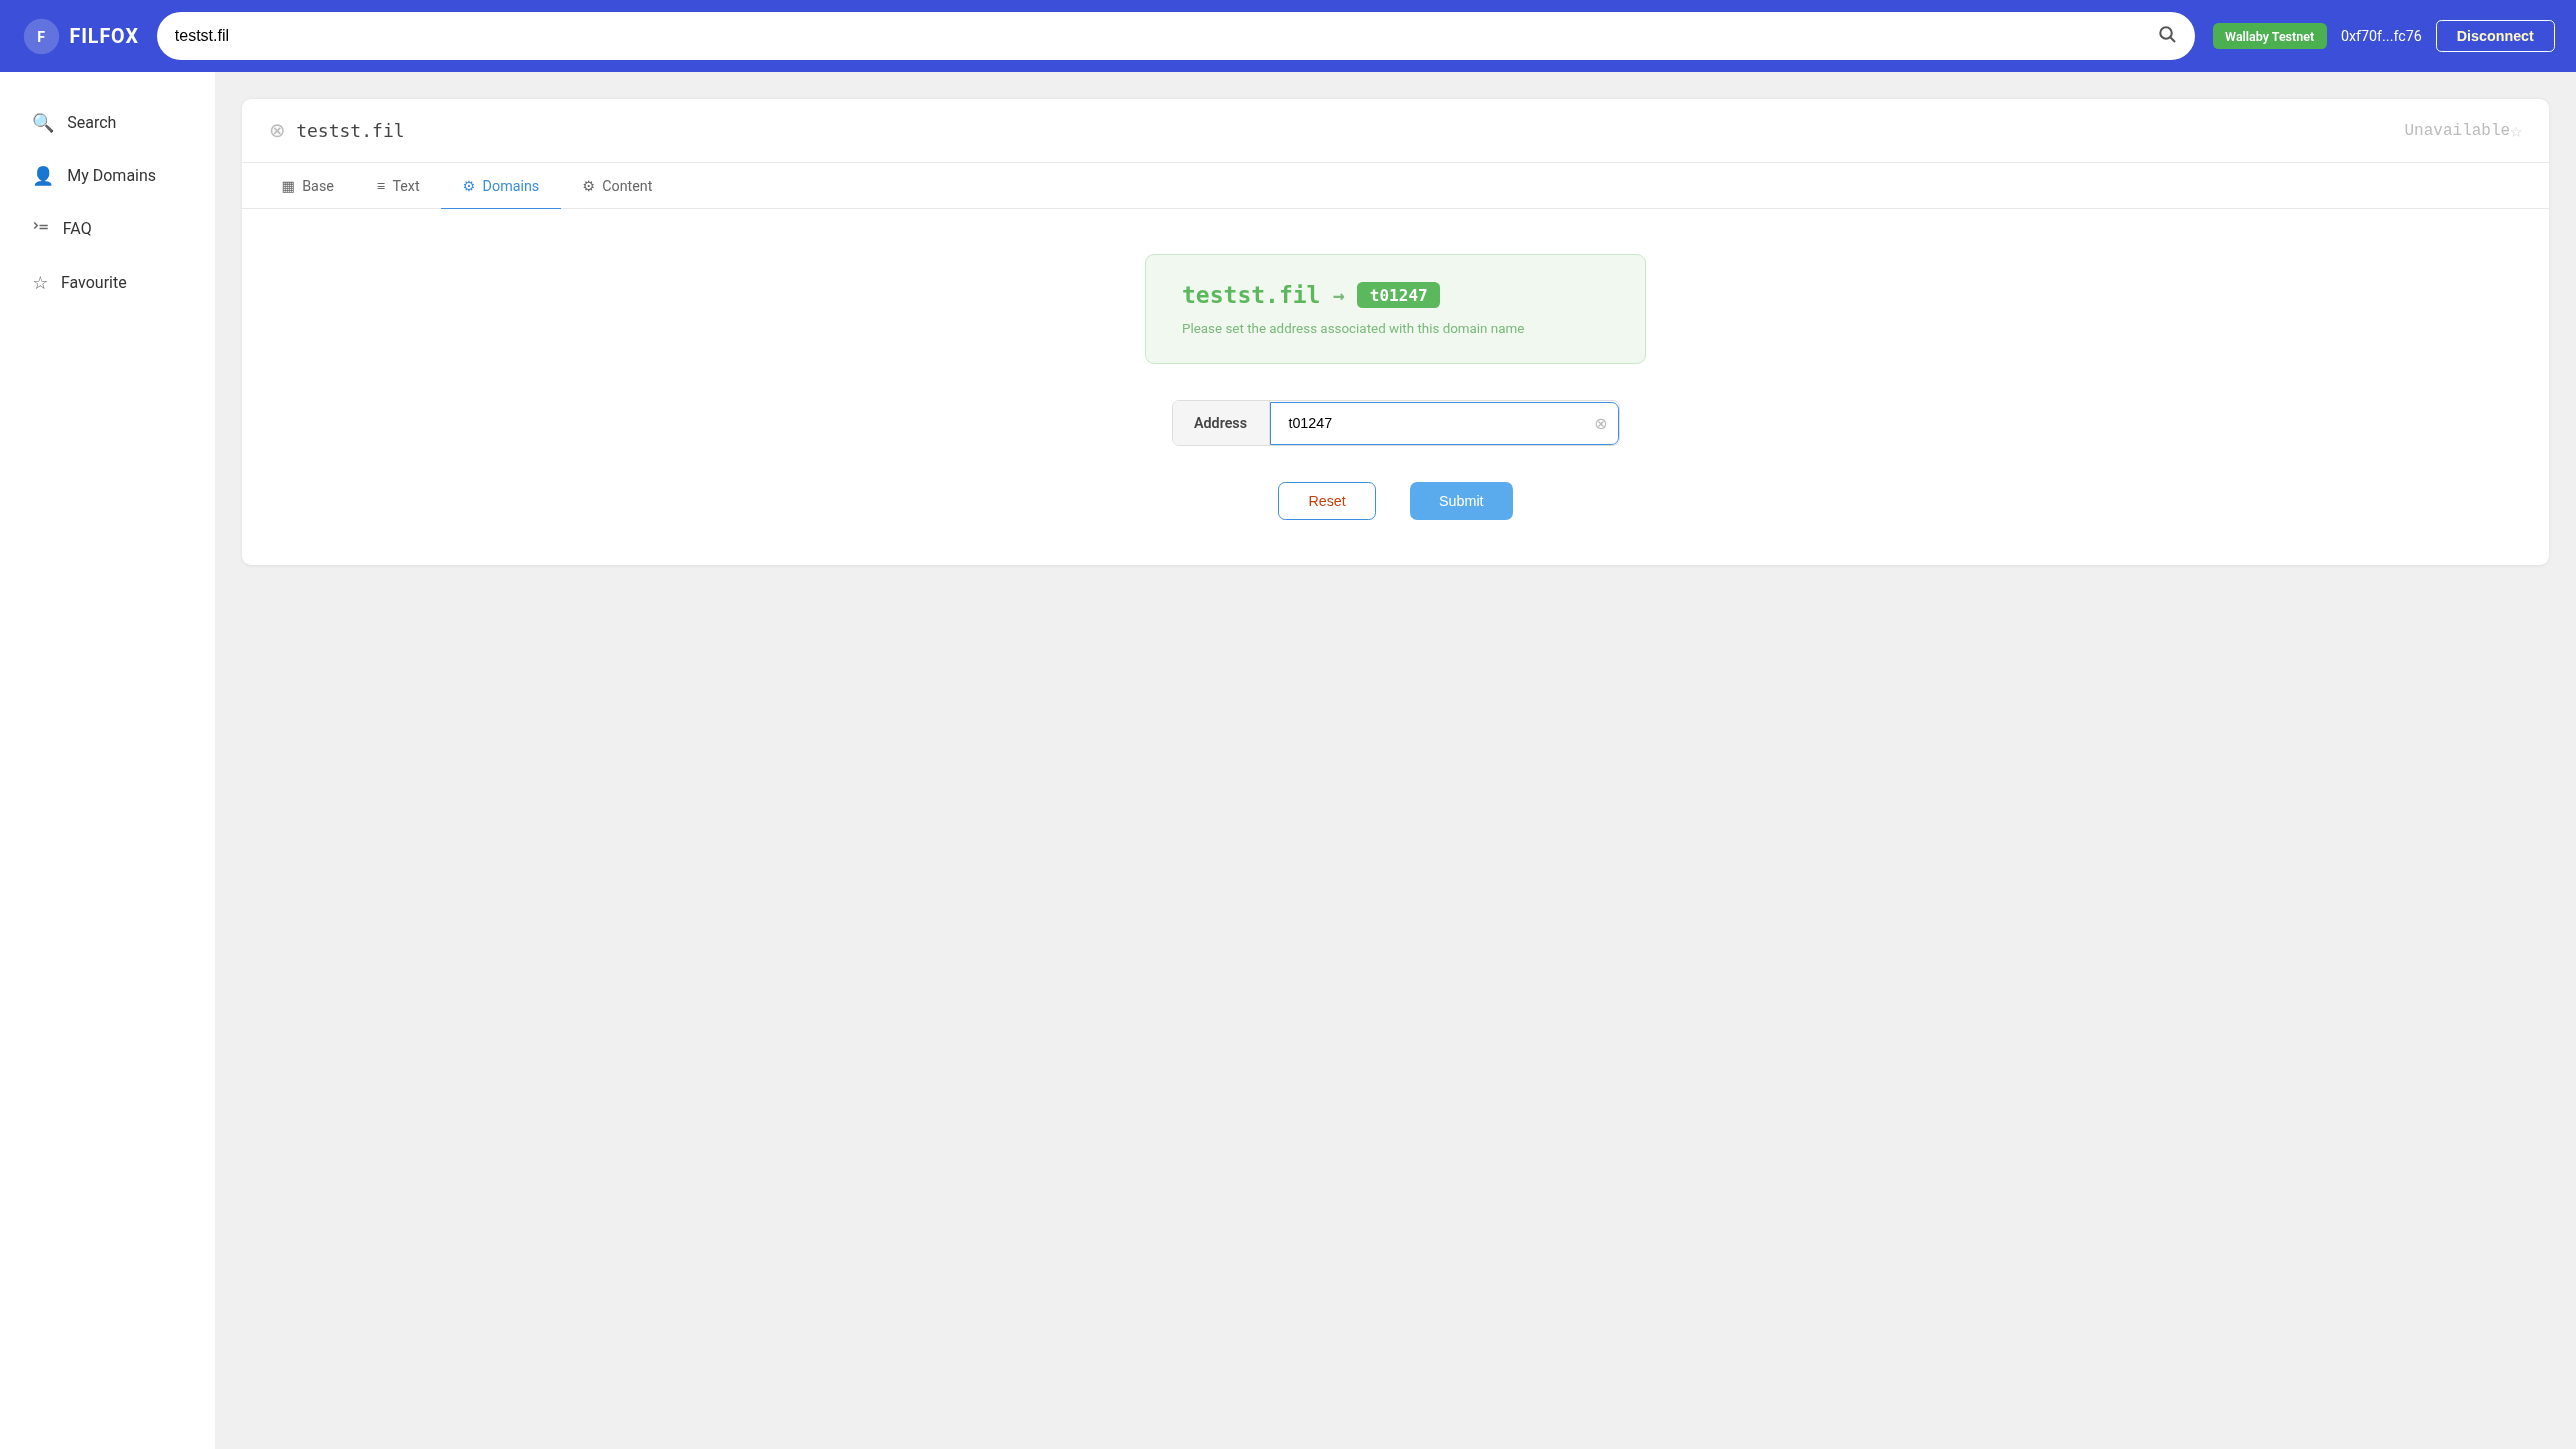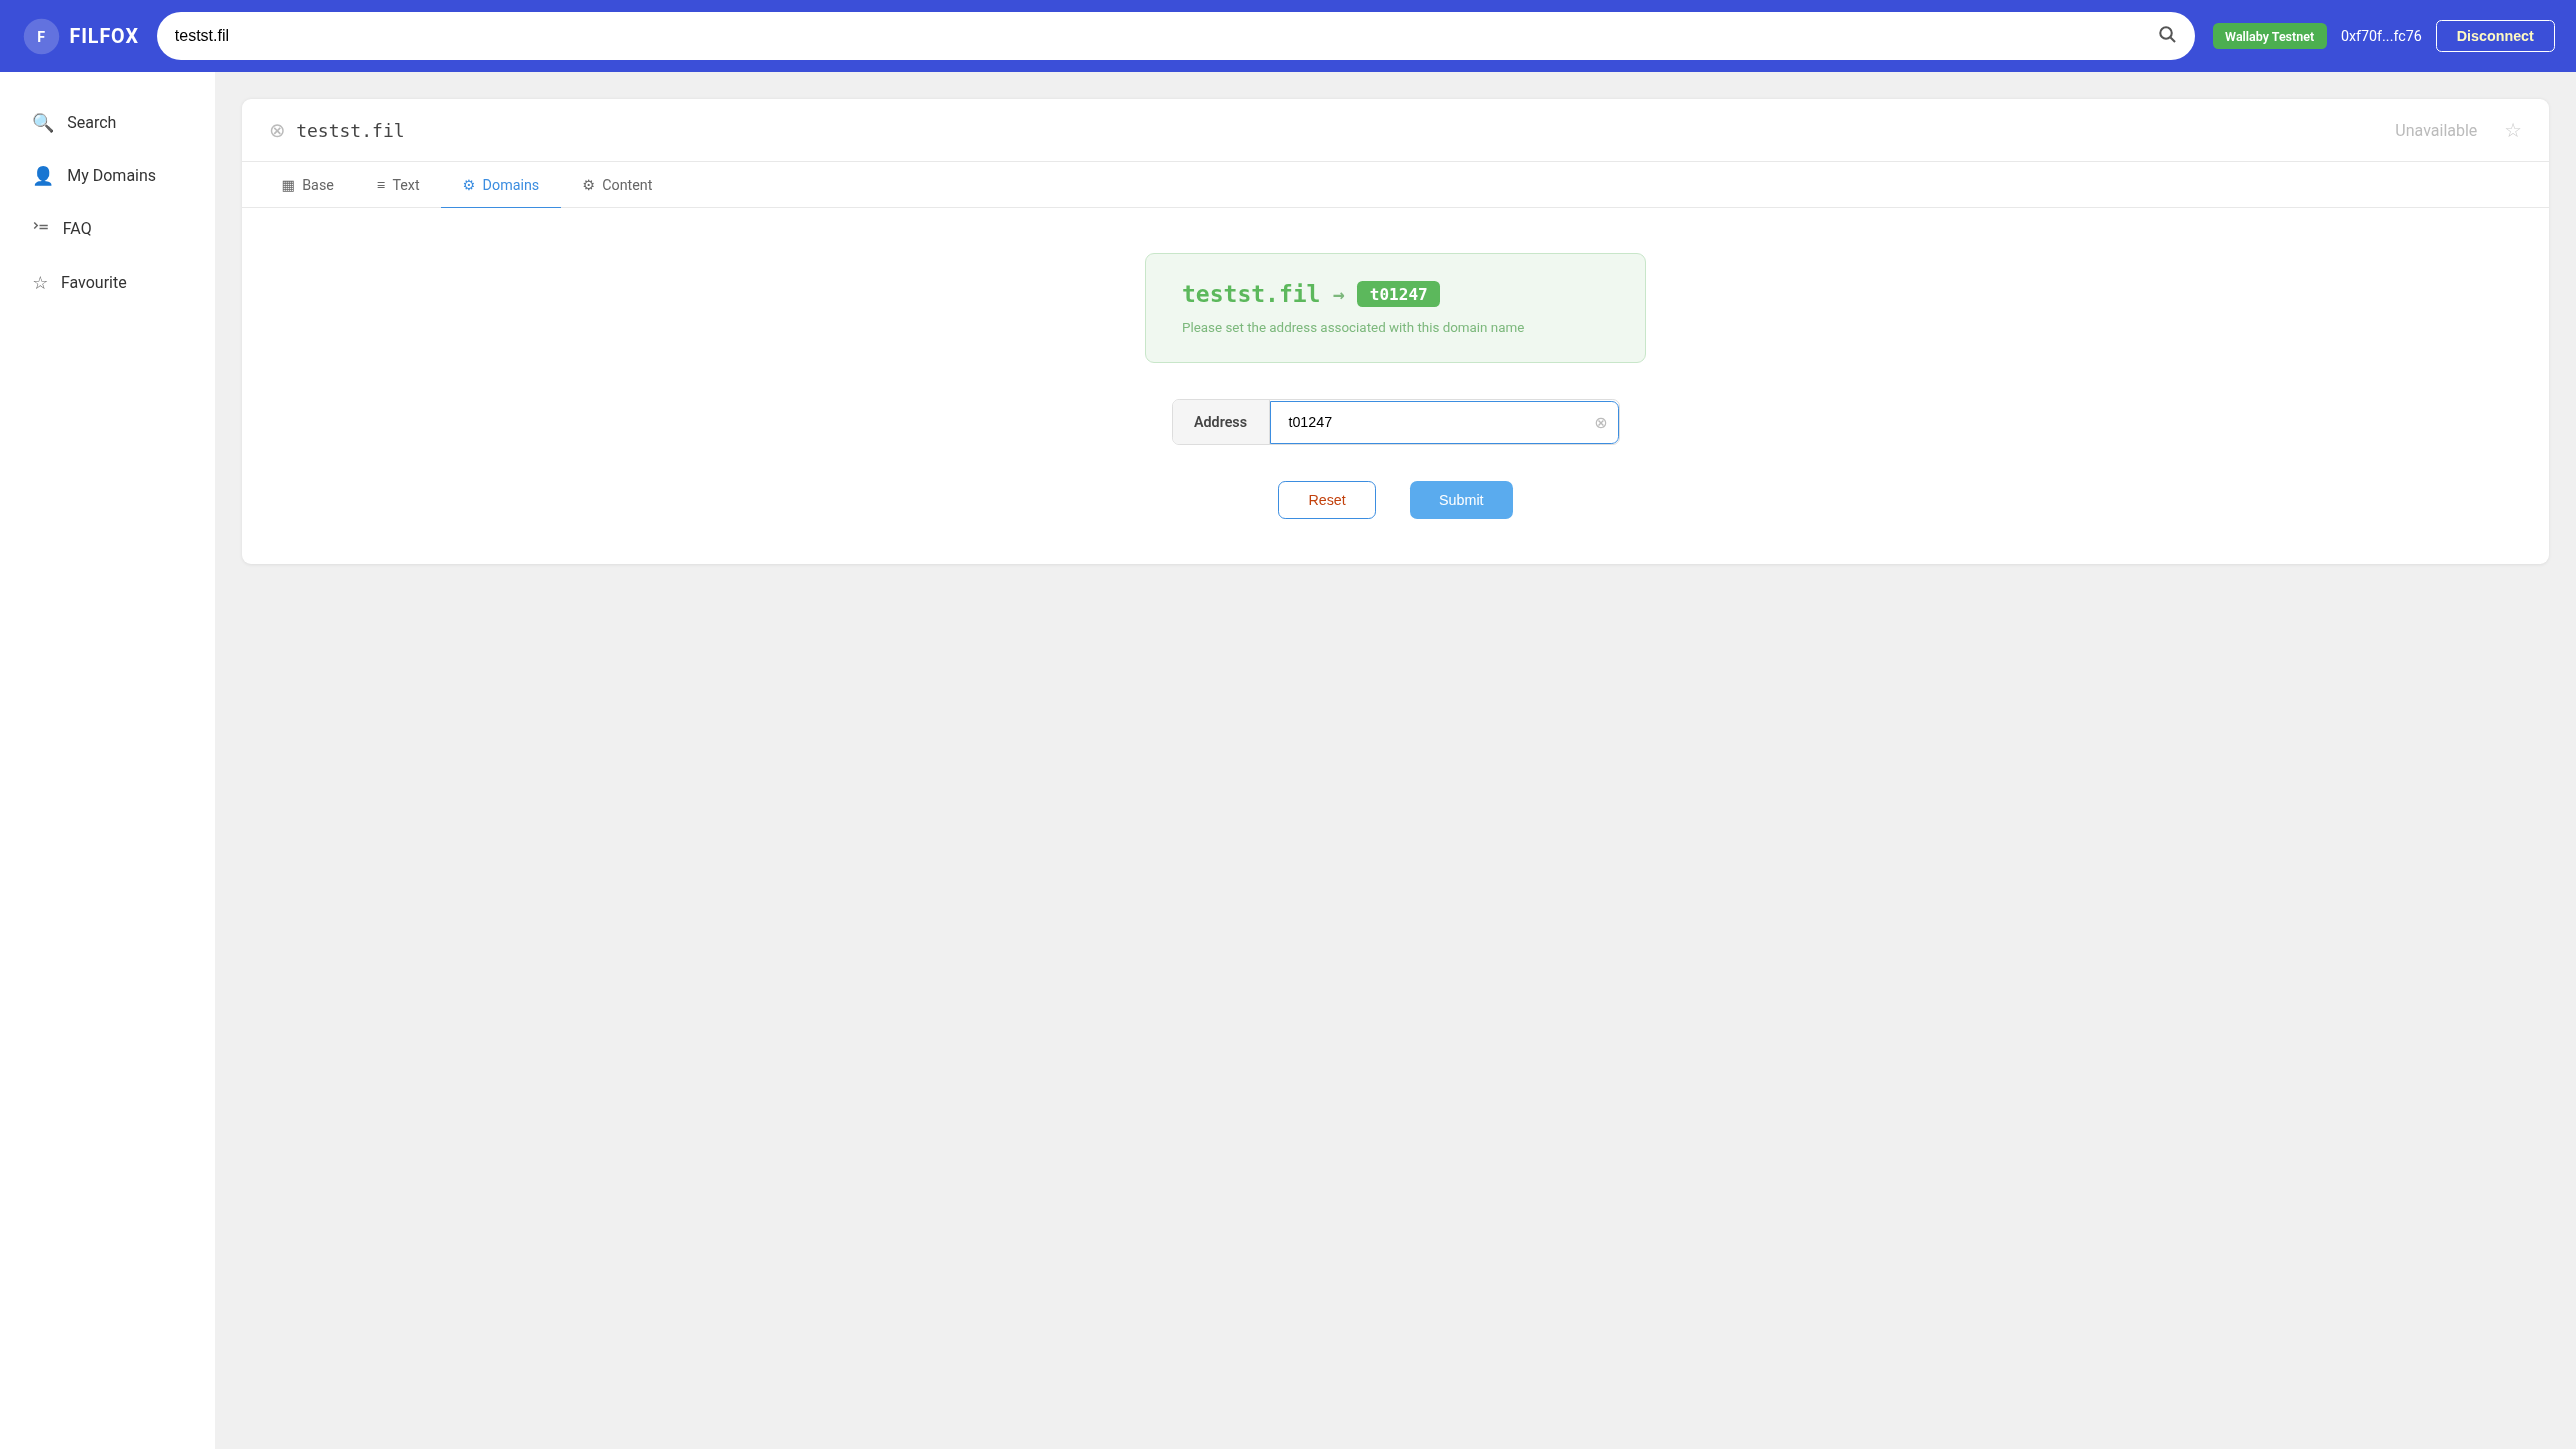--- a/index.html
+++ b/index.html
@@ -345,21 +345,21 @@
   </nav>
 
   <main class="main">
     <div class="domain-card">
 
       <div class="domain-header">
         <div class="domain-title-area">
           <span class="domain-status-icon">⊗</span>
           <span class="domain-name">testst.fil</span>
         </div>
-        <div style="display:flex;align-items:center;gap:27px;">
+        <div style="display:flex;align-items:center;gap:0;font-family:Liberation Mono, monospace;">
           <span class="unavailable-text">Unavailable</span>
           <span class="star-icon">☆</span>
         </div>
       </div>
 
       <div class="tabs">
         <div class="tab">
           <span class="tab-icon">▦</span>
           <span>Base</span>
         </div>

